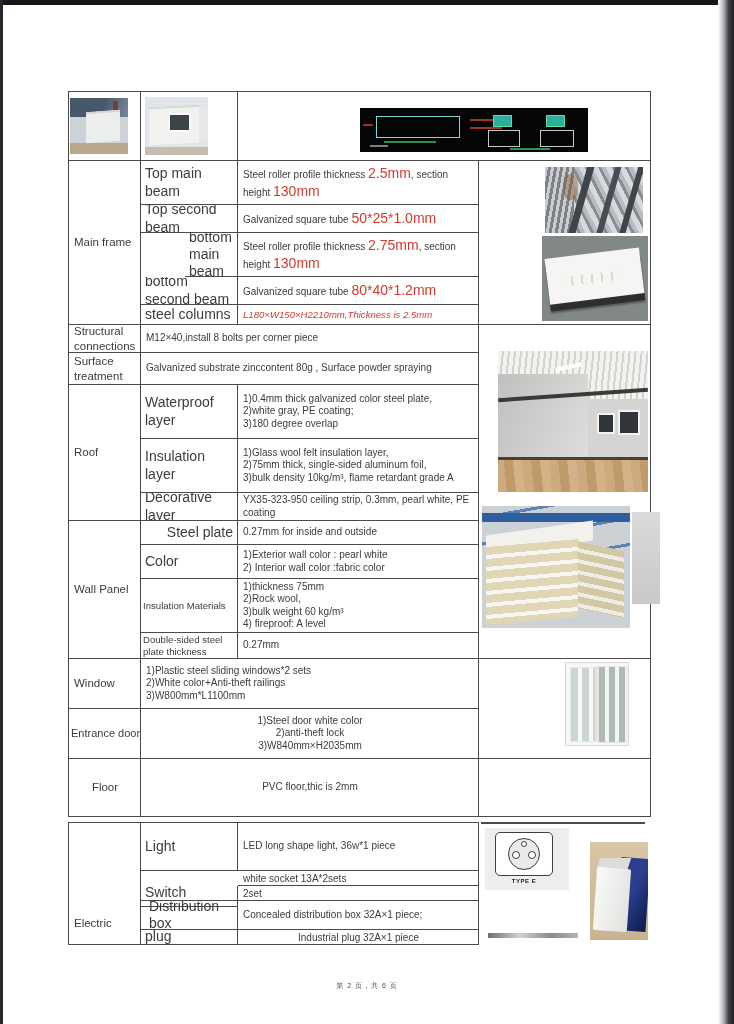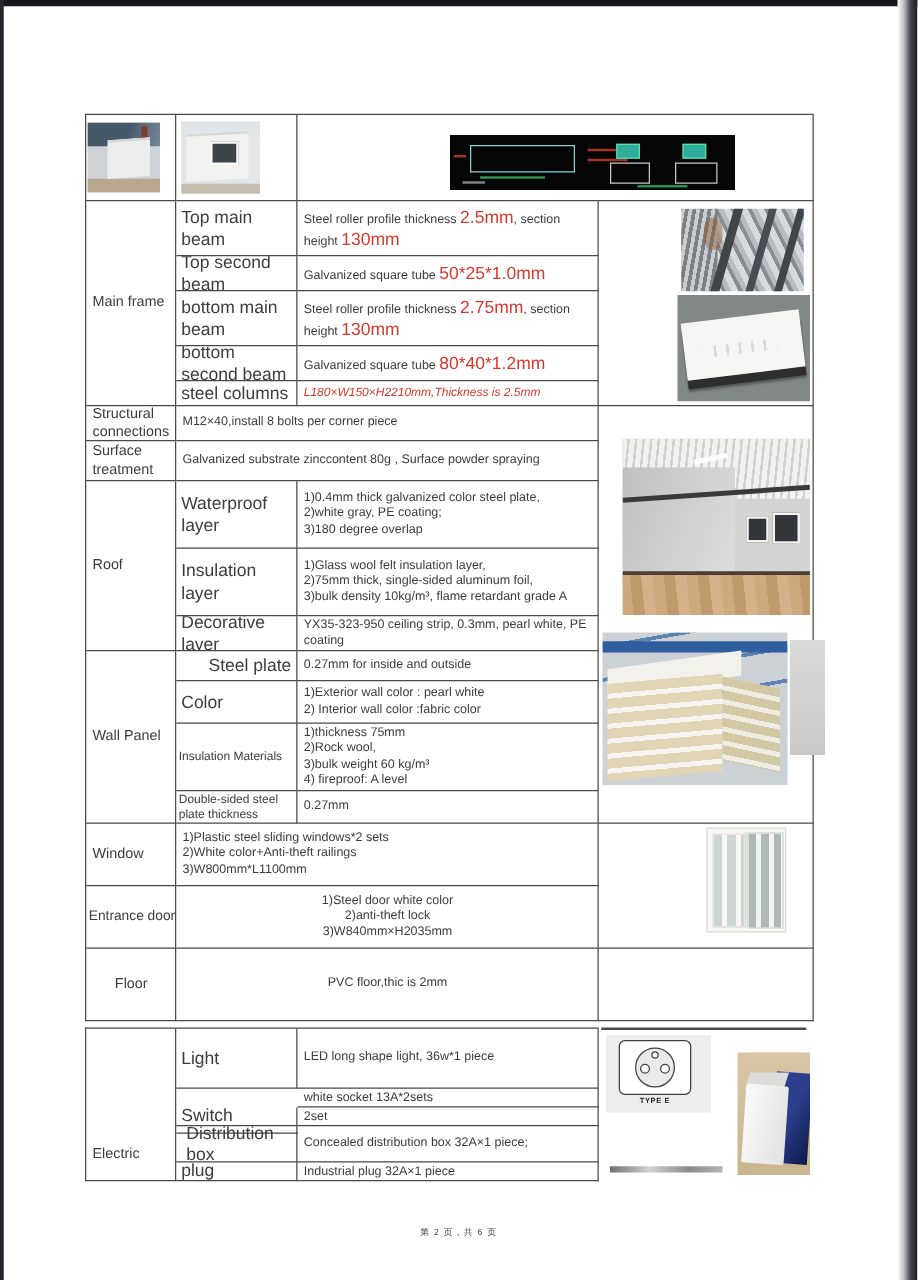--- a/index.html
+++ b/index.html
@@ -170,21 +170,21 @@
       <div>
     <span>Steel roller profile thickness </span><span class="red-big">2.5mm</span><span>, section height </span><span class="red-big">130mm</span></div>
   </div>
 
   <div class="cell sub" style="grid-column:2;grid-row:3;">Top second beam</div>
   <div class="cell desc" style="grid-column:3;grid-row:3;">
       <div>
     <span>Galvanized square tube </span><span class="red-big">50*25*1.0mm</span></div>
   </div>
 
-  <div class="cell sub" style="grid-column:2;grid-row:4;">bottom main beam</div>
+  <div class="cell sub" style="grid-column:2;grid-row:4;margin-left:44px;">bottom main beam</div>
   <div class="cell desc" style="grid-column:3;grid-row:4;">
       <div>
     <span>Steel roller profile thickness </span><span class="red-big">2.75mm</span><span>, section height </span><span class="red-big">130mm</span></div>
   </div>
 
   <div class="cell sub" style="grid-column:2;grid-row:5;">bottom  second beam</div>
   <div class="cell desc" style="grid-column:3;grid-row:5;">
       <div>
     <span>Galvanized square tube </span><span class="red-big">80*40*1.2mm</span></div>
   </div>
@@ -275,21 +275,21 @@
   <div class="cell sub smallrow" style="grid-column:2;grid-row:2;margin-top:35px;">socket</div>
   <div class="cell desc smallrow" style="grid-column:3;grid-row:2;">white  socket 13A*2sets</div>
 
   <div class="cell sub smallrow" style="grid-column:2;grid-row:3;">Switch</div>
   <div class="cell desc smallrow" style="grid-column:3;grid-row:3;">2set</div>
 
   <div class="cell sub" style="grid-column:2;grid-row:4;padding-left:8px;">Distribution box</div>
   <div class="cell desc" style="grid-column:3;grid-row:4;">Concealed distribution box 32A×1 piece;</div>
 
   <div class="cell sub smallrow" style="grid-column:2;grid-row:5;">plug</div>
-  <div class="cell desc smallrow" style="grid-column:3;grid-row:5;">Industrial plug 32A×1 piece</div>
+  <div class="cell desc smallrow" style="grid-column:3;grid-row:5;text-align:center;">Industrial plug 32A×1 piece</div>
 </div>
 
 <div class="ph ph-yard">
   <div class="sky"></div>
   <div class="gnd"></div>
   <div class="twr"></div>
   <div class="box"></div>
 </div>
 
 <div class="ph ph-unit">

